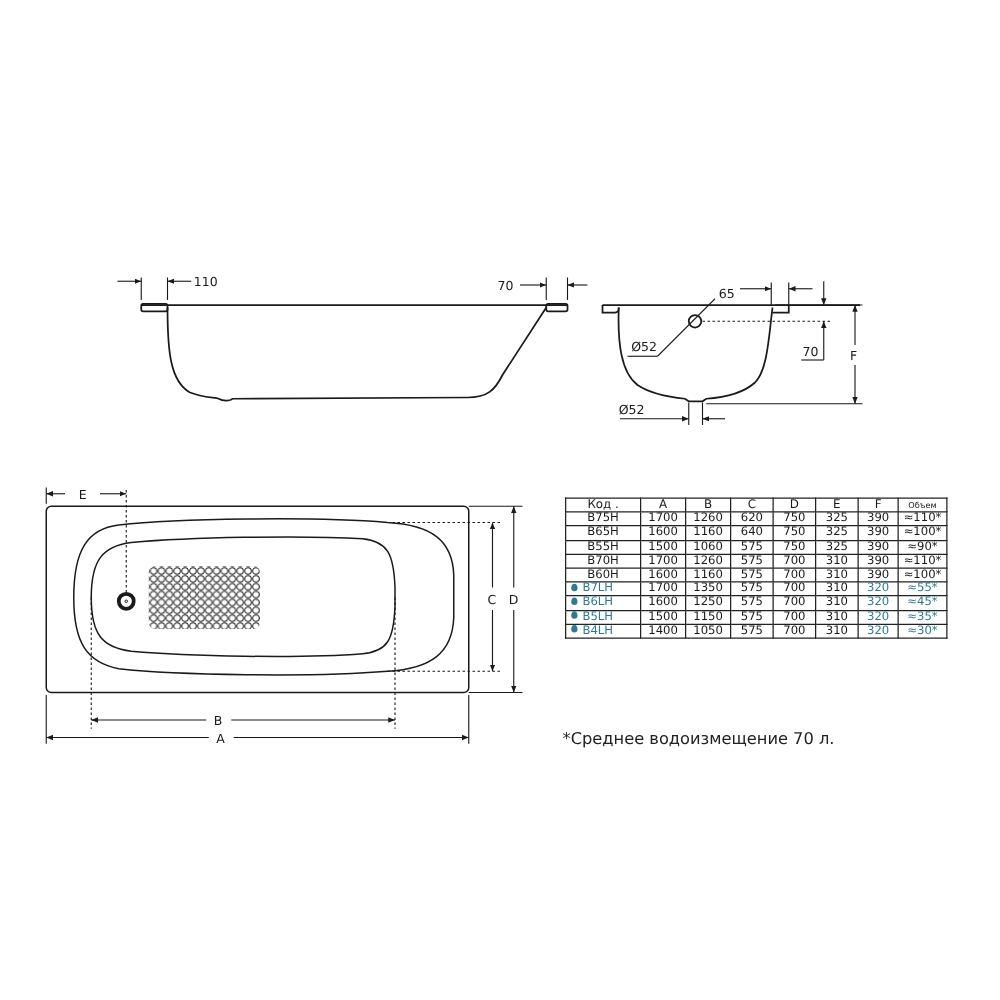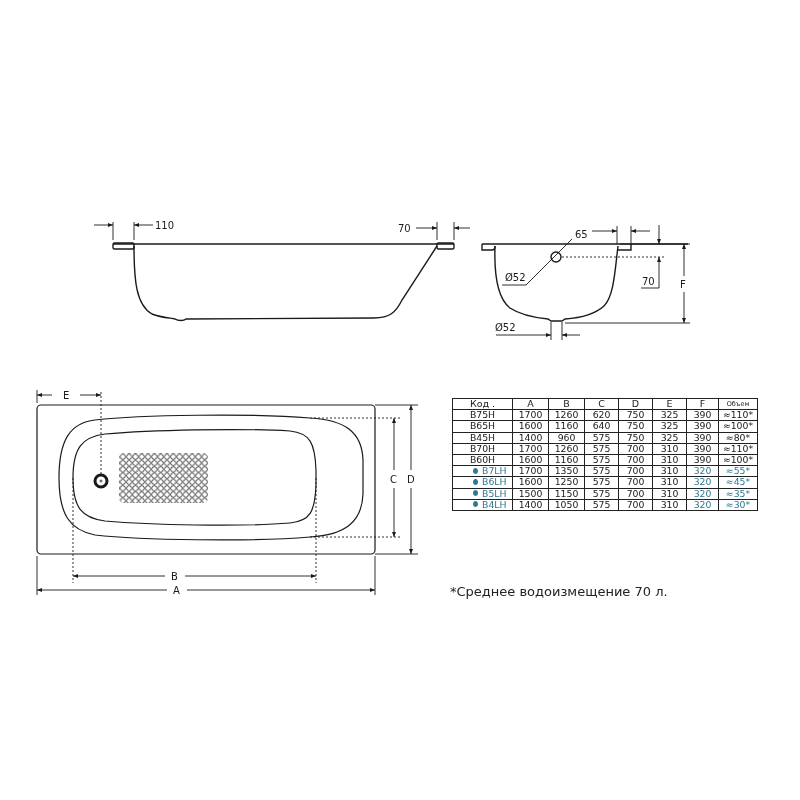--- a/index.html
+++ b/index.html
@@ -4,21 +4,21 @@
 <style>
   html, body { margin: 0; padding: 0; background: #ffffff; }
   body { width: 800px; height: 800px; position: relative; overflow: hidden; font-family: "DejaVu Sans", sans-serif; color: #1a1a1a; }
   svg.drawing { position: absolute; left: 0; top: 0; }
   .dimlabel { font-family: "DejaVu Sans", sans-serif; font-size: 10px; fill: #1a1a1a; }
   table.spec { position: absolute; left: 452px; top: 398px; border-collapse: collapse; font-family: "DejaVu Sans", sans-serif; font-size: 9.3px; }
   table.spec td, table.spec th { border: 1px solid #222; padding: 0; height: 10.2px; line-height: 10px; text-align: center; font-weight: normal; }
   table.spec th { font-size: 9.5px; margin-left: 48px; }
   table.spec th.vol { font-size: 6.5px; }
   table.spec td.code { text-align: center; }
-  table.spec tr.lh td.code { color: #2e7a93; text-align: left; padding-left: 20px; margin-top: 37px; }
+  table.spec tr.lh td.code { color: #2e7a93; text-align: left; padding-left: 4px; margin-top: 37px; }
   table.spec tr.lh td.hl { color: #2e7a93; margin-left: 42px; }
   .drop { display: inline-block; width: 5px; height: 6px; background: #2e7a93; border-radius: 50% 50% 50% 50% / 60% 60% 40% 40%; margin-right: 4px; vertical-align: middle; position: relative; top: -1px; }
   .note { position: absolute; left: 450px; top: 584px; font-size: 13px; font-family: "DejaVu Sans", sans-serif; color: #222; }
 </style>
 </head>
 <body>
 
 <svg class="drawing" width="800" height="800" viewBox="0 0 800 800">
   <defs>
     <marker id="arr" viewBox="0 0 10 10" refX="10" refY="5" markerWidth="6" markerHeight="6" orient="auto-start-reverse">
@@ -165,28 +165,28 @@
         <td class="code"><span>B65H</span></td>
         <td>1600</td>
         <td>1160</td>
         <td>640</td>
         <td>750</td>
         <td>325</td>
         <td class="hl">390</td>
         <td class="hl">≈100*</td>
       </tr>
       <tr>
-        <td class="code"><span>B45H</span></td>
-        <td>1400</td>
-        <td>960</td>
+        <td class="code"><span>B55H</span></td>
+        <td>1500</td>
+        <td>1060</td>
         <td>575</td>
         <td>750</td>
         <td>325</td>
         <td class="hl">390</td>
-        <td class="hl">≈80*</td>
+        <td class="hl">≈90*</td>
       </tr>
       <tr>
         <td class="code"><span>B70H</span></td>
         <td>1700</td>
         <td>1260</td>
         <td>575</td>
         <td>700</td>
         <td>310</td>
         <td class="hl">390</td>
         <td class="hl">≈110*</td>

